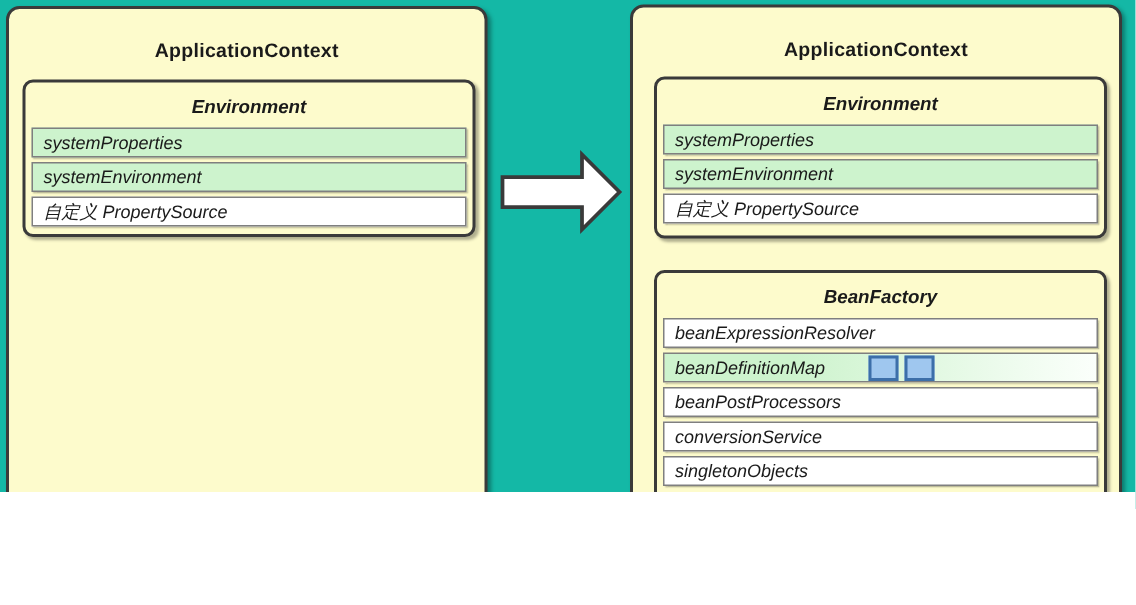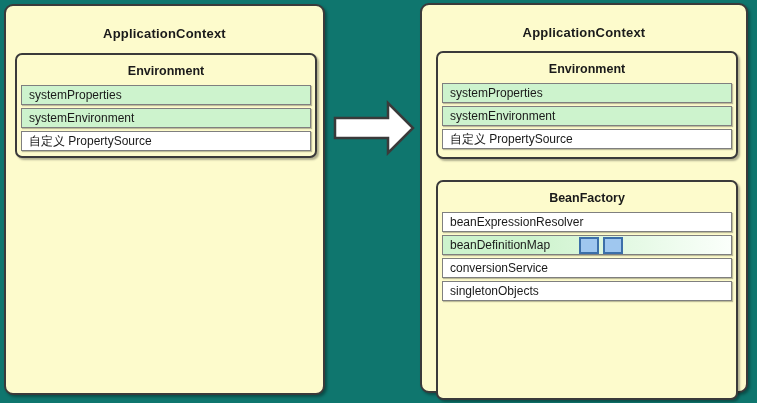--- a/index.html
+++ b/index.html
@@ -1,18 +1,18 @@
 <!DOCTYPE html>
 <html><head>
 <meta charset="utf-8">
 <style>
   * { margin: 0; padding: 0; box-sizing: border-box; }
   html, body { width: 757px; height: 403px; background: #ffffff; }
   body { font-family: "Liberation Sans", "DejaVu Sans", sans-serif; color: #1a1a1a; }
-  #canvas { position: relative; width: 757px; height: 403px; background: #0f766e; overflow: hidden; }
+  #canvas { position: relative; width: 757px; height: 328px; background: #14b8a6; overflow: hidden; }
 
   .app-panel {
     position: absolute;
     background: #FDFBCC;
     border: 2px solid #3a3a3a;
     border-radius: 9px;
     box-shadow: 2px 2px 3px rgba(0,0,0,0.35);
   }
   #left-panel  { left: 4px;   top: 4px; width: 321px; height: 391px; }
   #right-panel { left: 420px; top: 3px; width: 328px; height: 390px; }
@@ -25,20 +25,21 @@
     letter-spacing: 0.2px;
   }
 
   .inner-box {
     position: absolute;
     background: #FDFBCC;
     border: 2px solid #3a3a3a;
     border-radius: 7px;
     box-shadow: 2px 2px 2px rgba(0,0,0,0.3);
     padding: 0 4px;
+    font-style: italic;
   }
   .inner-box .inner-title {
     height: 30px;
     line-height: 32px;
     text-align: center;
     font-weight: bold;
     font-size: 12.5px;
   }
   #left-env  { left: 9px;  top: 47px;  width: 302px; height: 105px; }
   #right-env { left: 14px; top: 46px;  width: 302px; height: 108px; }
@@ -121,20 +122,23 @@
 
       <div class="row">
         <span>beanExpressionResolver</span>
       </div>
       <div class="row gradient">
         <span>beanDefinitionMap</span>
         <span class="marker m1"></span>
         <span class="marker m2"></span>
       </div>
       <div class="row">
+        <span>beanPostProcessors</span>
+      </div>
+      <div class="row">
         <span>conversionService</span>
       </div>
       <div class="row">
         <span>singletonObjects</span>
       </div>
     </div>
   </div>
 
 </div>
 

